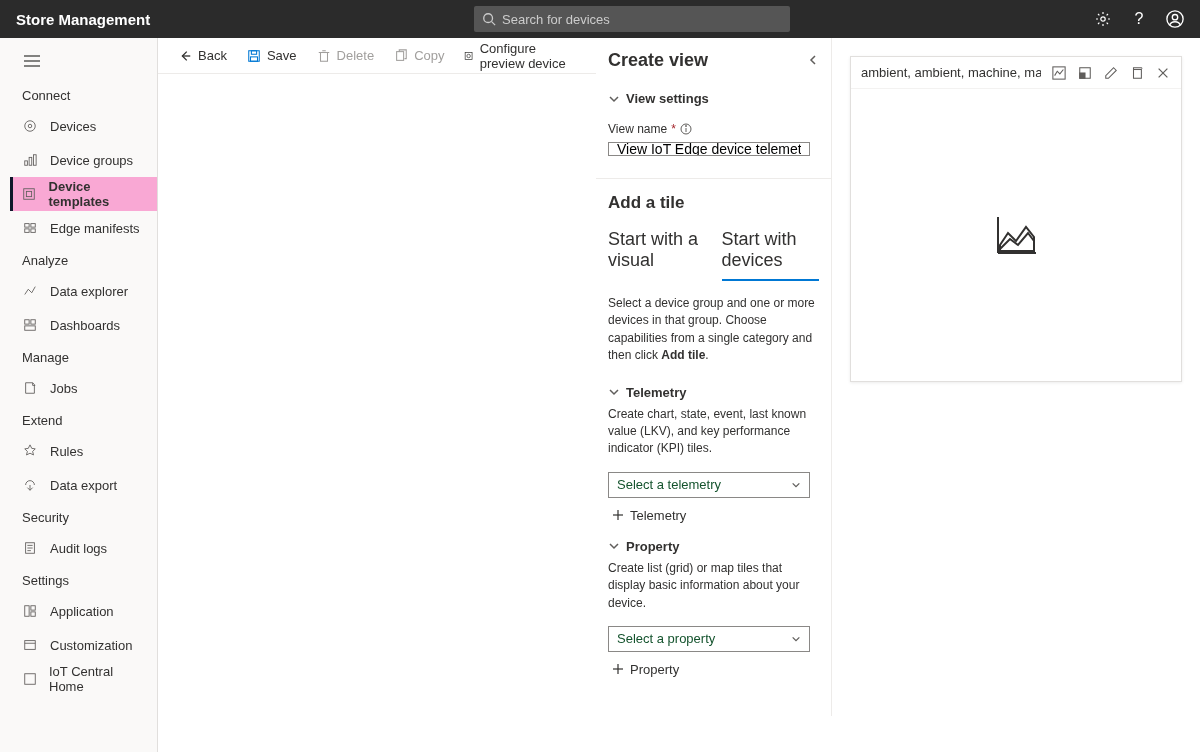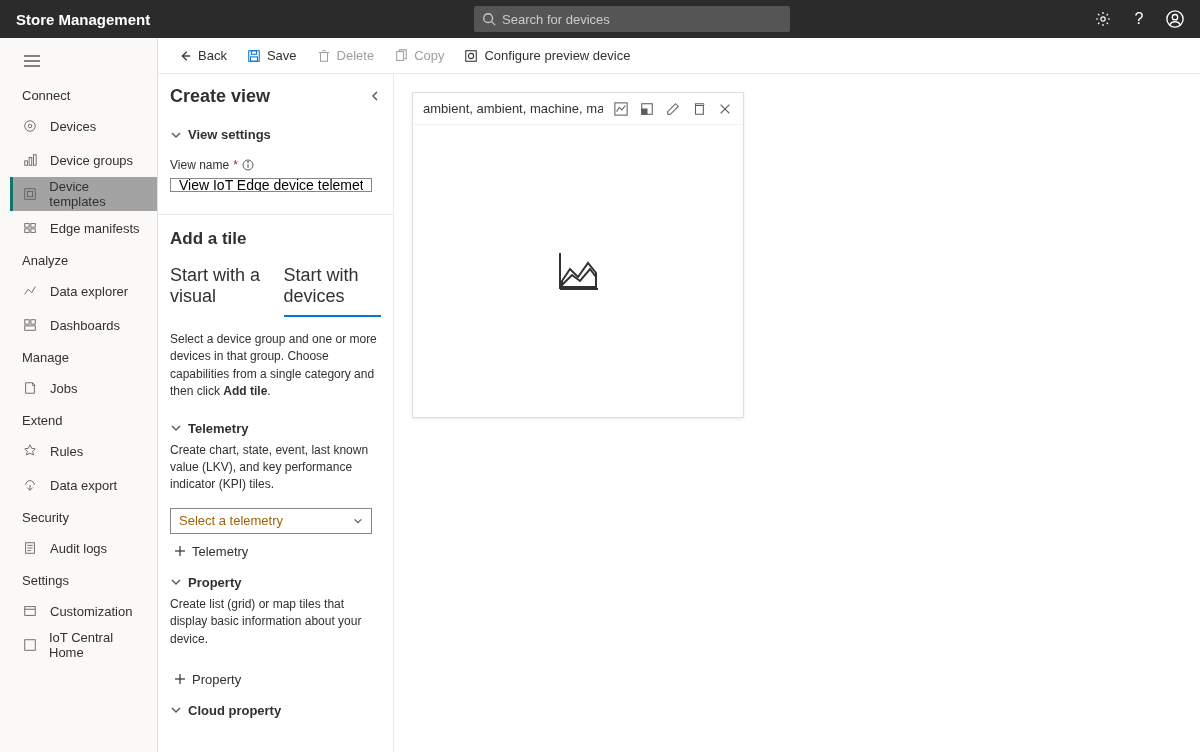--- a/index.html
+++ b/index.html
@@ -12,23 +12,23 @@
   .searchwrap input { flex: 1; background: transparent; border: none; color: #ccc; font-size: 13px; margin-left: 6px; outline: none; }
   .searchwrap input::placeholder { color: #ccc; }
   .topbar .spacer-right { flex: 1 1 auto; }
   .topicons { display: flex; align-items: center; gap: 18px; }
   .topicons .ic { width: 18px; height: 18px; color: #fff; display:flex; align-items:center; justify-content:center; cursor:pointer;}
   .main { display: flex; height: calc(752px - 38px); }
   .sidebar { width: 158px; border-right: 1px solid #e1dfdd; background: #faf9f8; padding-top: 12px; overflow:hidden;padding-left:10px;}
   .hamburger { padding: 4px 14px 8px 14px; cursor:pointer; }
   .sectlabel { font-size: 13px; color: #323130; padding: 8px 12px 6px 12px; }
   .navitem { display: flex; align-items: center; gap: 12px; height: 34px; padding: 0 12px; font-size: 13px; cursor: pointer; }
-  .navitem.active { background: #a3a3a3; border-left: 3px solid #0f766e; padding-left: 9px; font-weight:400;}
+  .navitem.active { background: #f9a8d4; border-left: 3px solid #0f172a; padding-left: 9px; font-weight:700;}
   .navitem .nicon { width: 16px; height: 16px; display:flex; align-items:center; justify-content:center; color:#605e5c;}
-  .content { flex: 1; display: flex; flex-direction: column; background: #fff; }
+  .content { flex: 1; display: flex; background: #fff; }
   .cmdbar { height: 36px; border-bottom: 1px solid #edebe9; display: flex; align-items: center; padding: 0 12px; gap: 4px; font-size: 13px; }
   .cmd { display: flex; align-items: center; gap: 6px; padding: 4px 8px; cursor: pointer; color: #323130;}
   .cmd.disabled { color: #a19f9d; }
   .cmd svg { width: 14px; height: 14px; }
   .contentbody { flex:1; display:flex; }
   .panel { width: 236px; border-right: 1px solid #edebe9; padding: 12px 12px 0 12px; overflow-y:auto; height: 678px;}
   .panelhead { display:flex; align-items:center; justify-content:space-between; margin-bottom:14px;}
   .panelhead h2 { font-size: 18px; font-weight:600; }
   .collapsebtn { cursor:pointer; color:#605e5c; }
   .subhead { display:flex; align-items:center; gap:6px; font-size:13px; font-weight:600; padding:6px 0; cursor:pointer;}
@@ -36,21 +36,21 @@
   .fieldlabel { font-size:12px; margin-top:10px; display:flex; align-items:center; gap:4px;}
   .fieldlabel .req { color:#a4262c; }
   .textinput { width:202px; height:14px; border:1px solid #8a8886; padding:0 8px; font-size:14px; margin-top:6px;}
   .hr { border:none; border-top:1px solid #edebe9; margin:20px -12px 14px -12px; }
   .addtile { font-size:17px; font-weight:600; margin-bottom:12px;}
   .tabs { display:flex; gap:16px; font-size:18px; margin-bottom:14px;}
   .tab { padding:4px 0 8px 0; cursor:pointer; color:#323130;}
   .tab.active { border-bottom:2px solid #0078d4; font-weight:400;}
   .helptext { font-size:12px; color:#323130; line-height:1.45; margin-bottom:14px;}
   .helptext b { font-weight:600;}
-  .dropdown { width:202px; height:26px; border:1px solid #8a8886; display:flex; align-items:center; justify-content:space-between; padding:0 8px; font-size:13px; color:#a16207; margin-top:8px; cursor:pointer;}
+  .dropdown { width:202px; height:26px; border:1px solid #8a8886; display:flex; align-items:center; justify-content:space-between; padding:0 8px; font-size:13px; color:#14532d; margin-top:8px; cursor:pointer;}
   .addlink { display:flex; align-items:center; gap:6px; font-size:13px; padding:10px 4px; cursor:pointer;}
   .canvas { flex:1; padding:18px 18px; position:relative;}
   .tile { width:332px; height:326px; border:1px solid #e1dfdd; background:#fff; box-shadow:0 1px 3px rgba(0,0,0,0.08); }
   .tilehdr { height:32px; border-bottom:1px solid #f3f2f1; display:flex; align-items:center; padding:0 10px; gap:10px;}
   .tilehdr .tname { flex:1; font-size:13px; white-space:nowrap; overflow:hidden; text-overflow:clip;}
   .tilehdr .ticon { width:16px; height:16px; color:#605e5c; cursor:pointer; display:flex; align-items:center; justify-content:center;}
   .tilebody { height:calc(100% - 32px); display:flex; align-items:center; justify-content:center;}
   .tilebody svg { color:#323130; }
   .panel::-webkit-scrollbar{width:0;}
 </style>
@@ -199,20 +199,30 @@
             <line x1="5" y1="11" x2="9" y2="11"></line>
           </svg>
         </span>
         <span>Audit logs</span>
       </div>
 
     <div class="sectlabel">Settings</div>
     <div class="navitem">
         <span class="nicon">
           <svg viewBox="0 0 16 16" width="14" height="14" fill="none" stroke="currentColor">
+            <rect x="2" y="2" width="5" height="12"></rect>
+            <rect x="9" y="2" width="5" height="5"></rect>
+            <rect x="9" y="9" width="5" height="5"></rect>
+          </svg>
+        </span>
+        <span>Application</span>
+      </div>
+    <div class="navitem">
+        <span class="nicon">
+          <svg viewBox="0 0 16 16" width="14" height="14" fill="none" stroke="currentColor">
             <rect x="2" y="3" width="12" height="10"></rect>
             <line x1="2" y1="6" x2="14" y2="6"></line>
           </svg>
         </span>
         <span>Customization</span>
       </div>
     <div class="navitem">
         <span class="nicon">
           <svg viewBox="0 0 16 16" width="14" height="14" fill="none" stroke="currentColor">
             <rect x="2" y="2" width="12" height="12"></rect>
@@ -319,34 +329,34 @@
             <span>Telemetry</span>
           </div>
 
         <div class="subhead">
             <svg viewBox="0 0 12 12" fill="none" stroke="#605e5c" stroke-width="1.5">
               <path d="M2 4l4 4 4-4"></path>
             </svg>
             <span>Property</span>
           </div>
         <div class="helptext">Create list (grid) or map tiles that display basic information about your device.</div>
+        <div class="dropdown">
+            <span>Select a property</span>
+            <svg width="10" height="10" viewBox="0 0 12 12" fill="none" stroke="#605e5c" stroke-width="1.5">
+              <path d="M2 4l4 4 4-4"></path>
+            </svg>
+          </div>
         <div class="addlink">
             <svg width="12" height="12" viewBox="0 0 12 12" stroke="#323130" stroke-width="1.2">
               <line x1="6" y1="1" x2="6" y2="11"></line>
               <line x1="1" y1="6" x2="11" y2="6"></line>
             </svg>
             <span>Property</span>
           </div>
 
-        <div class="subhead">
-            <svg viewBox="0 0 12 12" fill="none" stroke="#605e5c" stroke-width="1.5">
-              <path d="M2 4l4 4 4-4"></path>
-            </svg>
-            <span>Cloud property</span>
-          </div>
       </div>
 
       <div class="canvas">
         <div class="tile">
           <div class="tilehdr">
             <div class="tname">ambient, ambient, machine, machine</div>
             <div class="ticon">
                 <svg viewBox="0 0 16 16" width="14" height="14" fill="none" stroke="currentColor" stroke-width="1.2">
                   <rect x="1" y="1" width="14" height="14"></rect>
                   <polyline points="3,11 6,6 9,9 13,4"></polyline>

